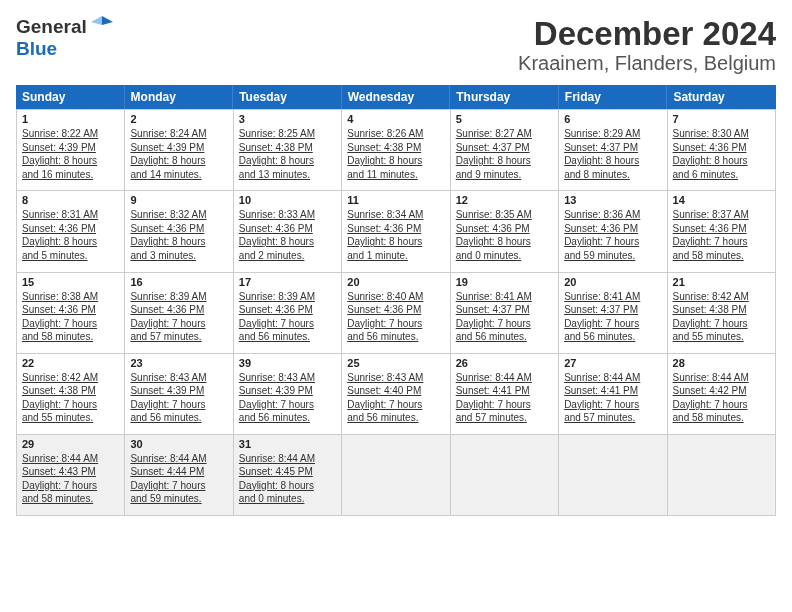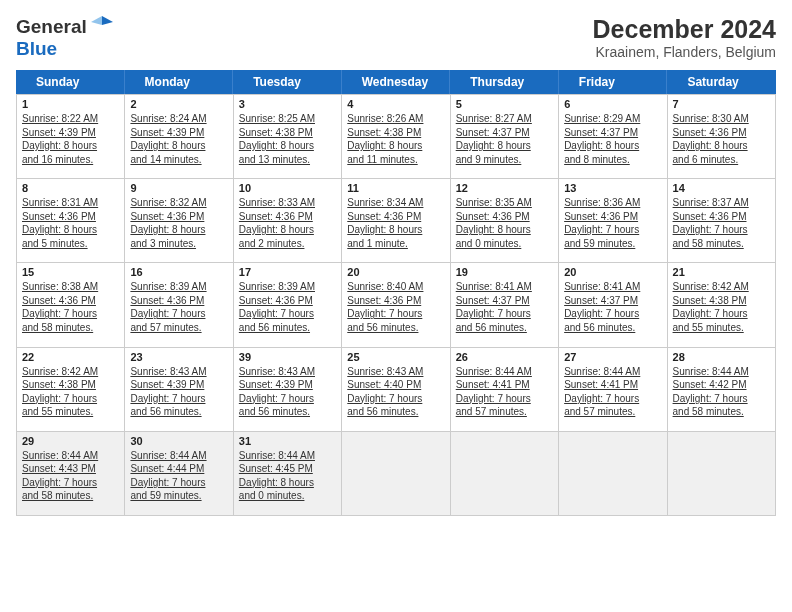--- a/index.html
+++ b/index.html
@@ -30,42 +30,42 @@
     }
     .logo-row {
       display: flex;
       align-items: center;
       gap: 2px;
     }
     .title-area {
       text-align: right;
     }
     .month-title {
-      font-size: 25px;
+      font-size: 33px;
       font-weight: bold;
       color: #333;
       line-height: 1.1;
     }
     .subtitle {
-      font-size: 14px;
+      font-size: 20px;
       color: #555;
     }
     .calendar {
       flex: 1;
       display: flex;
       flex-direction: column;
     }
     .cal-header {
       display: grid;
       grid-template-columns: repeat(7, 1fr);
       background: #1a6bbf;
       color: #fff;
     }
     .cal-header-cell {
-      padding: 5px 20px;
+      padding: 5px 6px;
       font-size: 12px;
       font-weight: bold;
       text-align: left;
       border-right: 1px solid #3a80cc;
     }
     .cal-header-cell:last-child {
       border-right: none;
     }
     .cal-body {
       display: grid;

